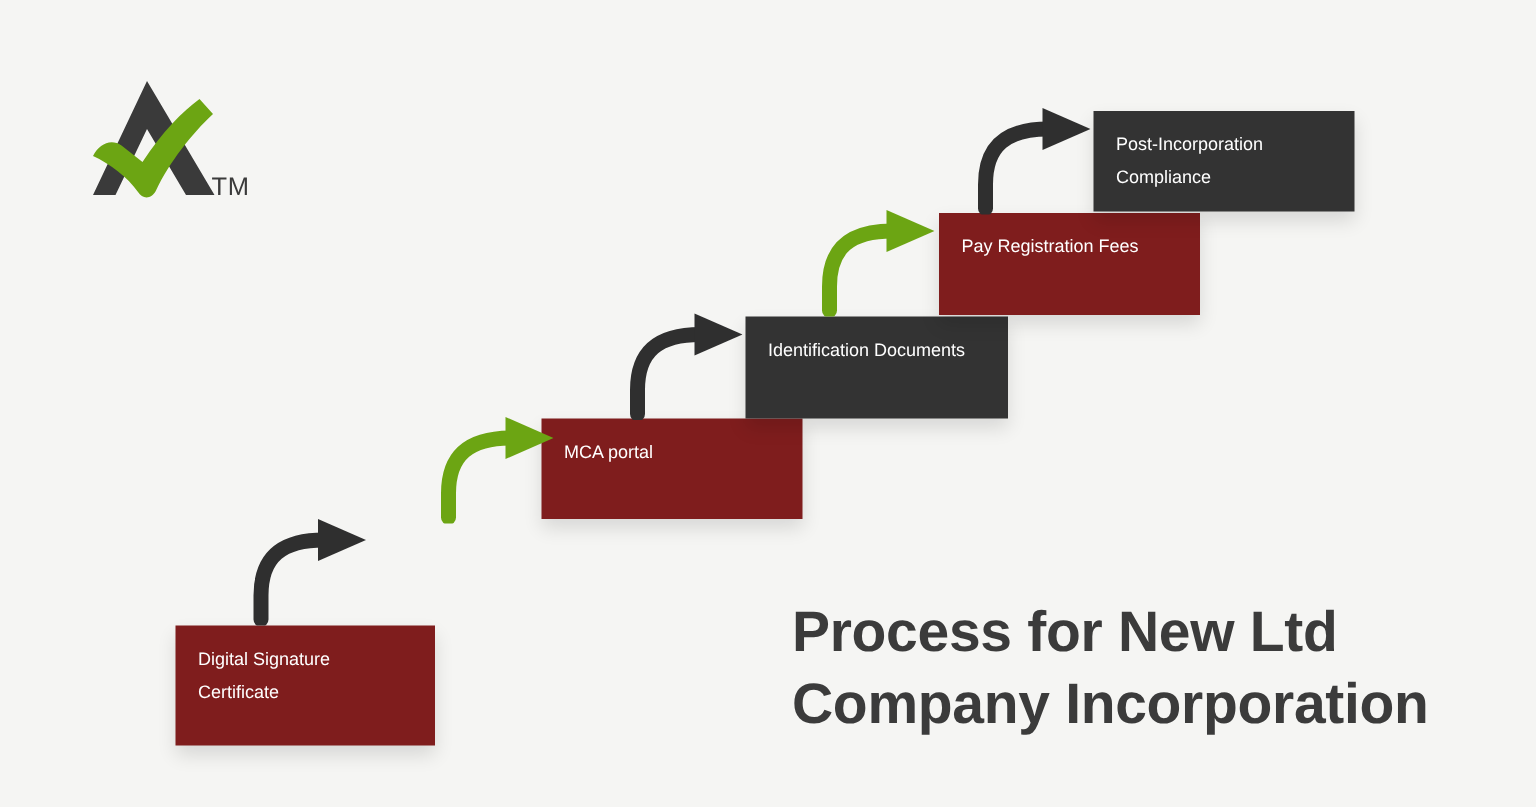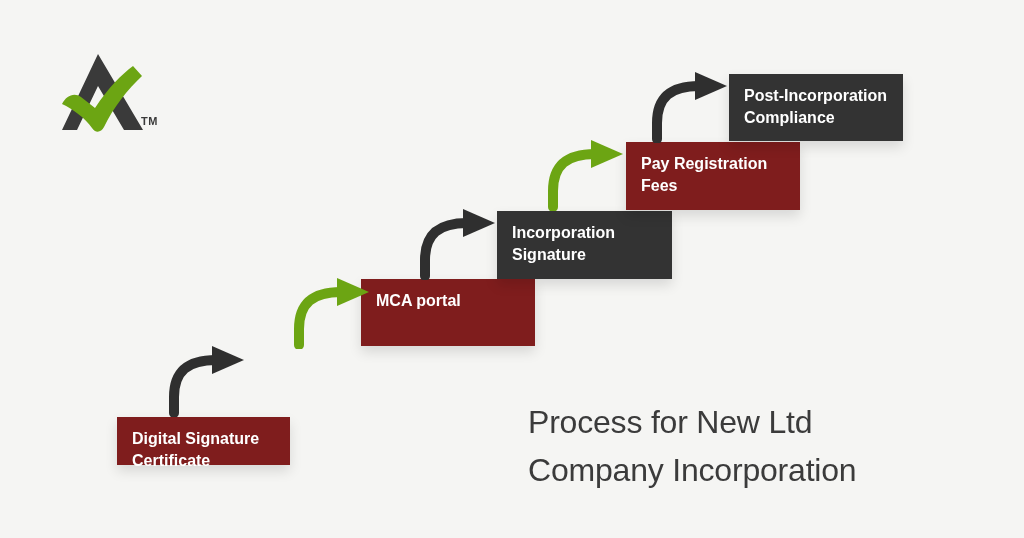--- a/index.html
+++ b/index.html
@@ -24,39 +24,39 @@
     left: 62px;
     top: 48px;
     width: 105px;
     height: 95px;
   }
   .logo svg { display: block; width: 100%; height: 100%; }
   .logo .tm {
     position: absolute;
     left: 79px;
     top: 67px;
-    font-size: 11px;
-    font-weight: 700;
+    font-size: 17px;
+    font-weight: 400;
     letter-spacing: 0.5px;
     color: #3a3a3a;
   }
   
   .box {
     position: absolute;
     box-sizing: border-box;
     padding: 11px 14px 0 15px;
     color: #ffffff;
-    font-size: 16px;
-    font-weight: 700;
+    font-size: 12px;
+    font-weight: 400;
     line-height: 22px;
     box-shadow: 0 6px 12px rgba(0,0,0,0.12);
   }
   .box.green { background: #7f1d1d; }
   .box.dark  { background: #333333; }
-  .b1 { left: 117px; top: 417px; width: 173px; height: 48px; }
+  .b1 { left: 117px; top: 417px; width: 173px; height: 80px; }
   .b2 { left: 243px; top: 350px; width: 174px; height: 67px; }
   .b3 { left: 361px; top: 279px; width: 174px; height: 67px; }
   .b4 { left: 497px; top: 211px; width: 175px; height: 68px; }
   .b5 { left: 626px; top: 142px; width: 174px; height: 68px; }
   .b6 { left: 729px; top:  74px; width: 174px; height: 67px; }
   
   .arrow { position: absolute; width: 82px; height: 72px; }
   .arrow.dark  { color: #2f2f2f; }
   .arrow.green { color: #6ca513; }
   .a1 { left: 162px; top: 345px; }
@@ -64,22 +64,22 @@
   .a3 { left: 413px; top: 208px; }
   .a4 { left: 541px; top: 139px; }
   .a5 { left: 645px; top:  71px; }
   
   .title {
     position: absolute;
     left: 528px;
     top: 398px;
     width: 440px;
     color: #3b3b3b;
-    font-size: 32px;
-    font-weight: 400;
+    font-size: 38px;
+    font-weight: 700;
     line-height: 48px;
     letter-spacing: -0.2px;
   }
 </style>
 </head>
 <body>
 
 <div class="canvas">
 
   <div class="logo">
@@ -99,21 +99,21 @@
     <span class="tm">TM</span>
   </div>
 
   <div class="box green b1">
     <span>Digital Signature Certificate</span>
   </div>
   <div class="box green b3">
     <span>MCA portal</span>
   </div>
   <div class="box dark b4">
-    <span>Incorporation Signature</span>
+    <span>Identification Documents</span>
   </div>
   <div class="box green b5">
     <span>Pay Registration Fees</span>
   </div>
   <div class="box dark b6">
     <span>Post-Incorporation Compliance</span>
   </div>
 
   <svg class="arrow dark a1" viewBox="0 0 82 72">
     <path d="M 12 68 L 12 52 C 12 26 26 15 54 15" fill="none" stroke="currentColor" stroke-width="10" stroke-linecap="round"></path>

